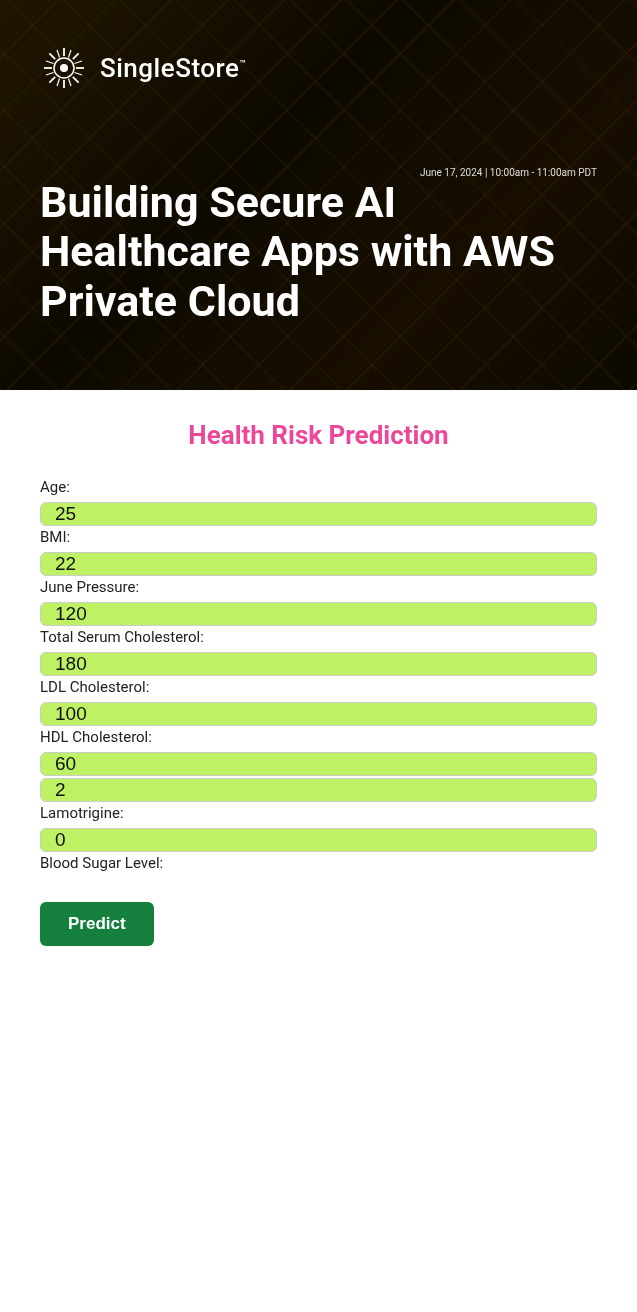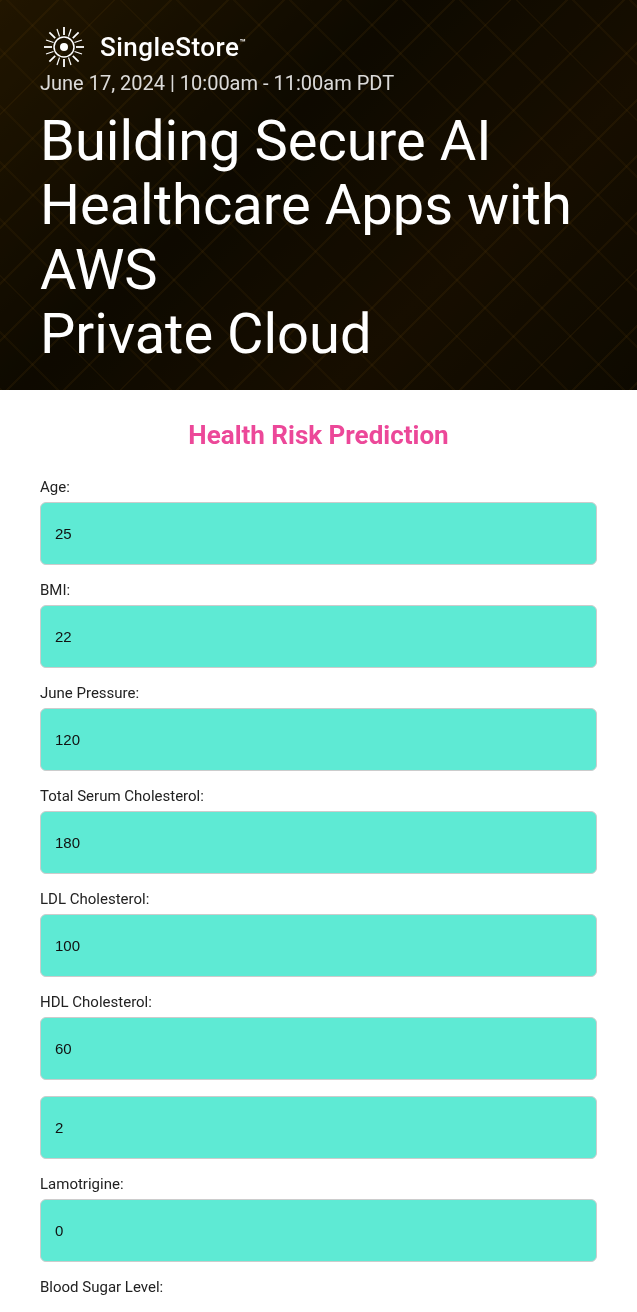--- a/index.html
+++ b/index.html
@@ -53,21 +53,21 @@
 
     .hero-overlay {
       position: absolute;
       inset: 0;
       background: rgba(0, 0, 0, 0.45);
     }
 
     .hero-content {
       position: relative;
       z-index: 2;
-      padding: 23px 40px;
+      padding: 44px 40px;
       height: 100%;
       display: flex;
       flex-direction: column;
       justify-content: space-between;
     }
 
     .logo-area {
       display: flex;
       align-items: center;
       gap: 12px;
@@ -89,71 +89,71 @@
       font-size: 10px;
       vertical-align: super;
     }
 
     .hero-text-area {
       padding-bottom: 20px;
     }
 
     .hero-date {
       color: rgba(255, 255, 255, 0.85);
-      font-size: 20px;
-      margin-bottom: 14px;
+      font-size: 10px;
       font-weight: 400;
+      text-align: right;
     }
 
     .hero-title {
       color: #ffffff;
-      font-size: 56px;
-      font-weight: 400;
+      font-size: 43px;
+      font-weight: 700;
       line-height: 1.15;
     }
 
     .form-section {
       padding: 30px 40px 40px 40px;
     }
 
     .page-title {
       font-size: 26px;
       font-weight: 700;
       color: #ec4899;
       text-align: center;
       margin-bottom: 28px;
     }
 
     .form-group {
-      margin-bottom: 16px;
+      margin-bottom: 2px;
     }
 
     .form-label {
       display: block;
       font-size: 15px;
       color: #222222;
       margin-bottom: 6px;
       font-weight: 400;
     }
 
     .form-input {
       width: 100%;
-      padding: 22px 14px;
+      padding: 0 14px;
       border: 1px solid #cccccc;
       border-radius: 6px;
-      font-size: 15px;
+      font-size: 19px;
       color: #111111;
-      background: #5eead4;
+      background: #bef264;
       outline: none;
     }
 
     .predict-button {
       margin-top: 24px;
       padding: 12px 28px;
-      background: #000000;
+      background: #15803d;
       color: #ffffff;
       border: none;
       border-radius: 6px;
       font-size: 17px;
       font-weight: 600;
       cursor: pointer;
     }
   </style>
 </head>
 <body>

